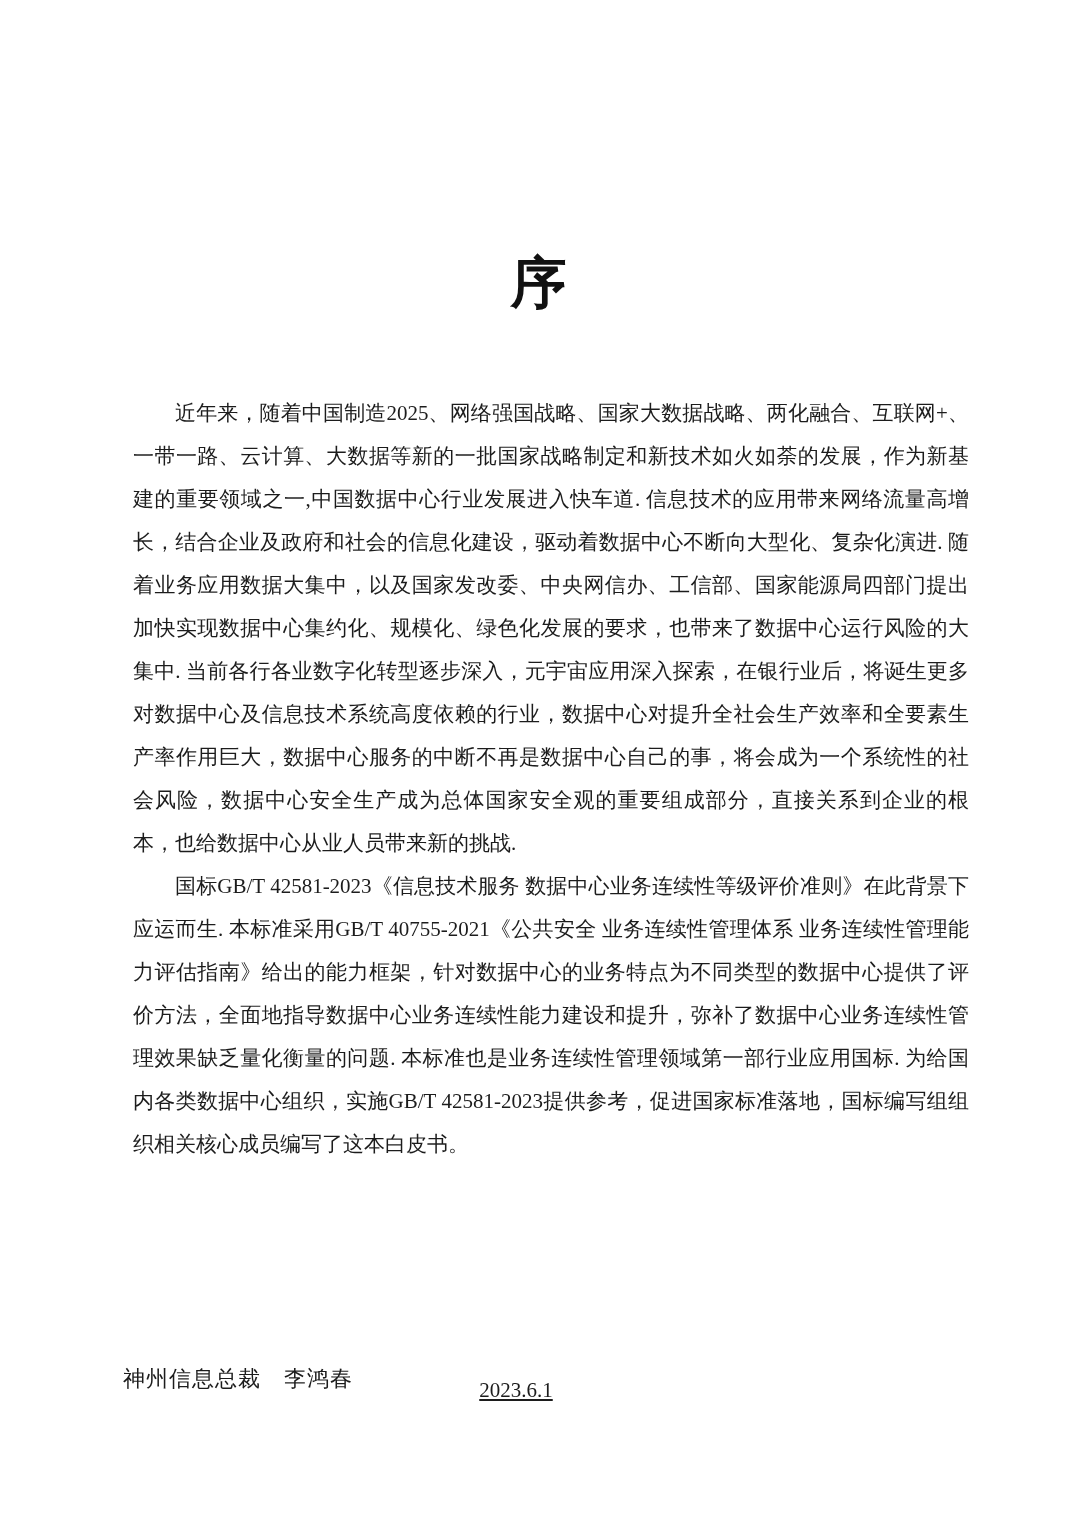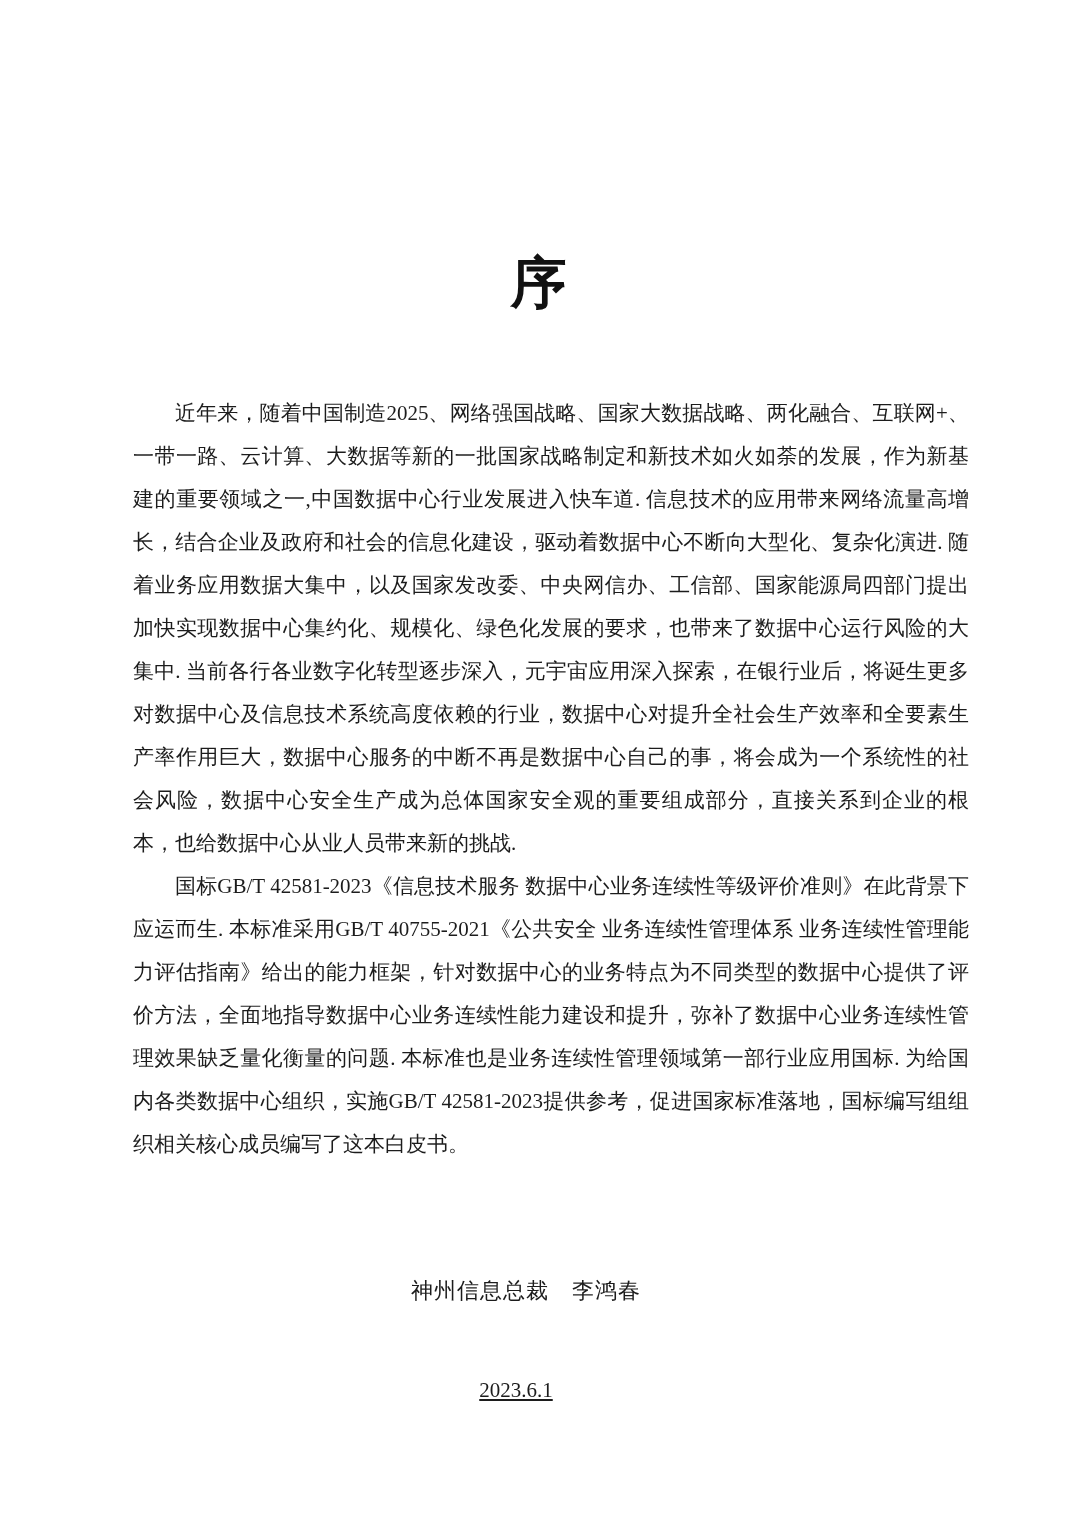--- a/index.html
+++ b/index.html
@@ -38,24 +38,24 @@
     text-align: justify;
   }
   .doc-body p {
     margin: 0;
     padding: 0;
     text-indent: 2em;
     word-break: break-all;
   }
   .sig-line {
     position: absolute;
-    top: 1276px;
+    top: 1364px;
     left: 123px;
     width: 806px;
-    text-align: center;
+    text-align: left;
     font-size: 22px;
     letter-spacing: 1px;
   }
   .date-line {
     position: absolute;
     top: 1378px;
     left: 123px;
     width: 786px;
     text-align: center;
     font-size: 21px;

